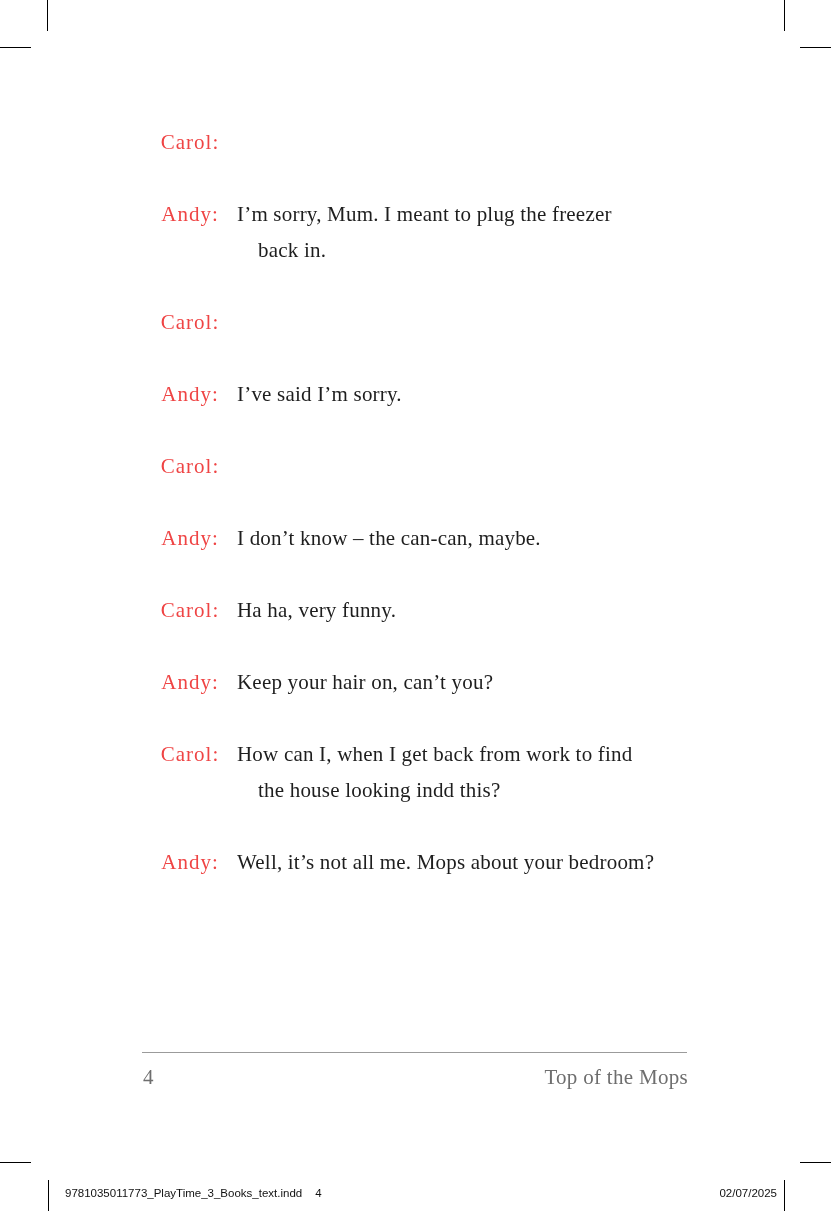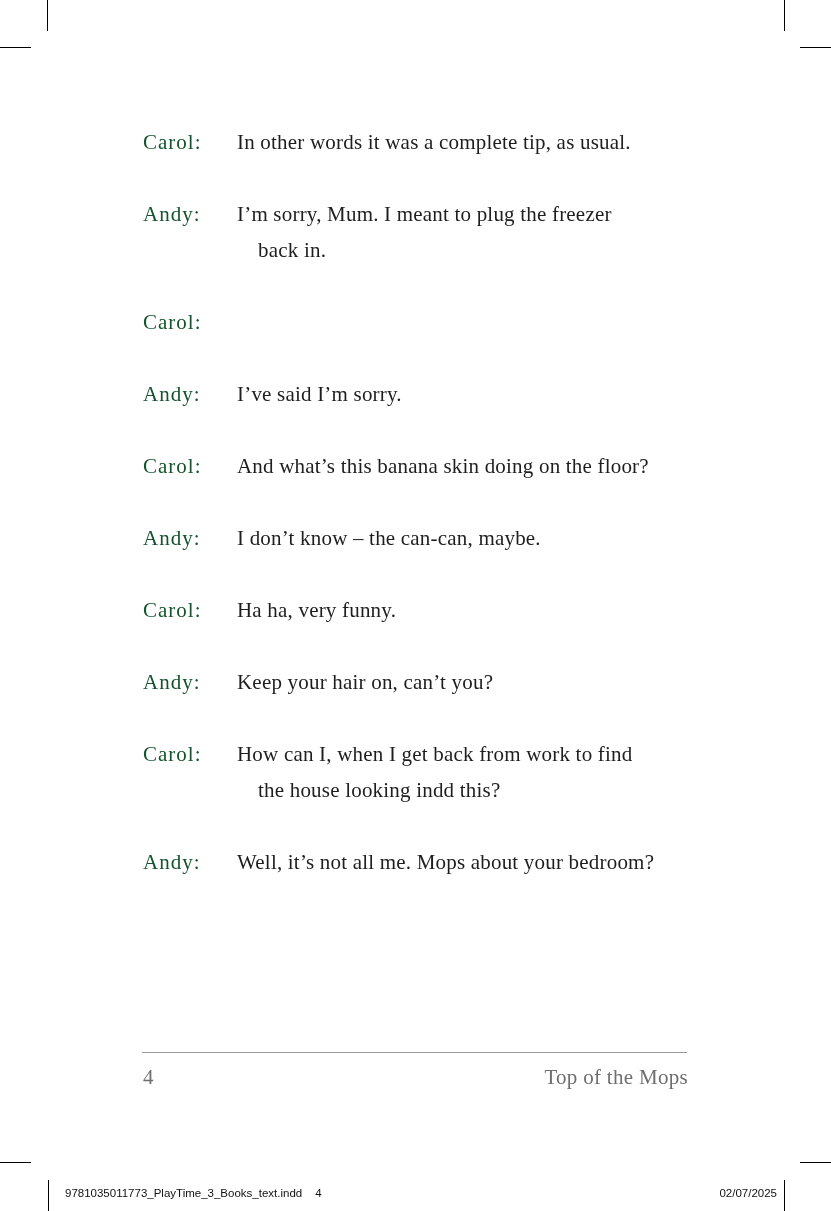--- a/index.html
+++ b/index.html
@@ -39,22 +39,23 @@
     line-height: 36px;
     letter-spacing: 0.2px;
   }
   .block {
     display: grid;
     grid-template-columns: 94px 1fr;
     margin-bottom: 36px;
   }
   .block:last-child { margin-bottom: 0; }
   .speaker {
-    color: #14532d;
+    color: #ef4444;
     letter-spacing: 1px;
+    text-align: center;
   }
   .line { white-space: nowrap; }
   .line.cont { margin-left: 21px; }
 
   
   .footer-rule {
     position: absolute;
     left: 142px;
     top: 1052px;
     width: 545px;
@@ -109,23 +110,20 @@
 <div class="crop h tr-h"></div>
 <div class="crop v bl-v"></div>
 <div class="crop h bl-h"></div>
 <div class="crop v br-v"></div>
 <div class="crop h br-h"></div>
 
 <div class="script">
 
   <div class="block">
     <div class="speaker">Carol:</div>
-    <div>
-      <div class="line">In other words it was a complete tip, as usual.</div>
-    </div>
   </div>
 
   <div class="block">
     <div class="speaker">Andy:</div>
     <div>
       <div class="line">I’m sorry, Mum. I meant to plug the freezer</div>
       <div class="line cont">back in.</div>
     </div>
   </div>
 
@@ -135,23 +133,20 @@
 
   <div class="block">
     <div class="speaker">Andy:</div>
     <div>
       <div class="line">I’ve said I’m sorry.</div>
     </div>
   </div>
 
   <div class="block">
     <div class="speaker">Carol:</div>
-    <div>
-      <div class="line">And what’s this banana skin doing on the floor?</div>
-    </div>
   </div>
 
   <div class="block">
     <div class="speaker">Andy:</div>
     <div>
       <div class="line">I don’t know – the can-can, maybe.</div>
     </div>
   </div>
 
   <div class="block">

